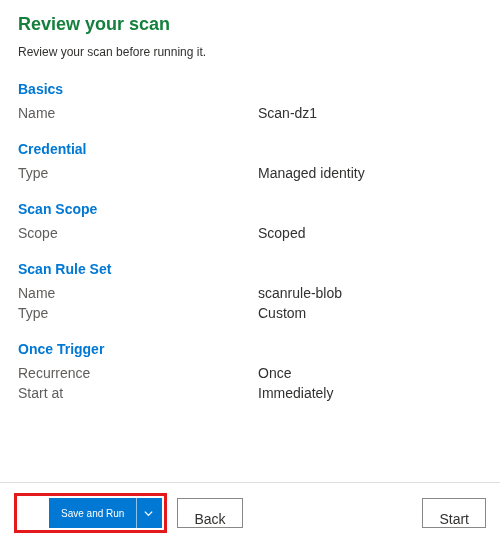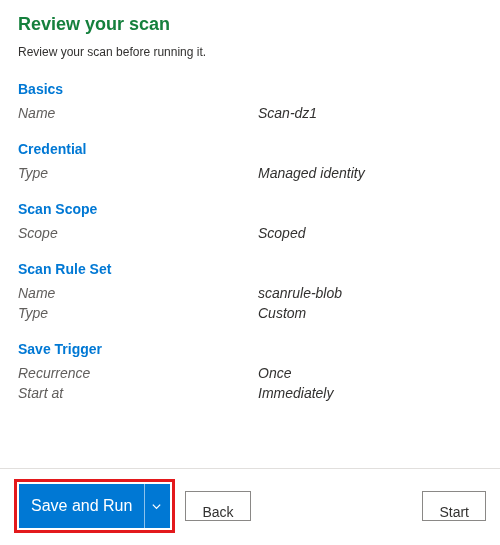--- a/index.html
+++ b/index.html
@@ -27,21 +27,20 @@
   .section { margin-bottom: 18px; }
   .section-heading {
     color: #0078d4;
     font-weight: 600;
     font-size: 14px;
     margin-bottom: 6px;
   }
   .row {
     display: flex;
     padding: 2px 0;
-    font-style: italic;
   }
   .row-label {
     width: 240px;
     color: #605e5c;
     font-size: 14px;
   }
   .row-value {
     color: #323130;
     font-size: 14px;
   }
@@ -56,26 +55,27 @@
   }
   .primary-wrap {
     border: 3px solid #e3191c;
     padding: 2px;
     display: inline-flex;
   }
   .primary-btn {
     background: #0078d4;
     color: #ffffff;
     border: none;
-    font-size: 16px;
+    font-size: 10px;
     font-family: inherit;
     display: inline-flex;
     align-items: stretch;
-    height: 44px;
+    height: 30px;
     cursor: pointer;
+    margin-left: 30px;
   }
   .primary-btn .btn-label {
     padding: 0 12px;
     display: inline-flex;
     align-items: center;
   }
   .primary-btn .split {
     display: inline-flex;
     align-items: center;
     padding: 0 8px 0 6px;
@@ -130,21 +130,21 @@
     <div class="row-label">Name</div>
     <div class="row-value">scanrule-blob</div>
   </div>
   <div class="row">
     <div class="row-label">Type</div>
     <div class="row-value">Custom</div>
   </div>
 </div>
 
 <div class="section">
-  <div class="section-heading">Save Trigger</div>
+  <div class="section-heading">Once Trigger</div>
   <div class="row">
     <div class="row-label">Recurrence</div>
     <div class="row-value">Once</div>
   </div>
   <div class="row">
     <div class="row-label">Start at</div>
     <div class="row-value">Immediately</div>
   </div>
 </div>
 

